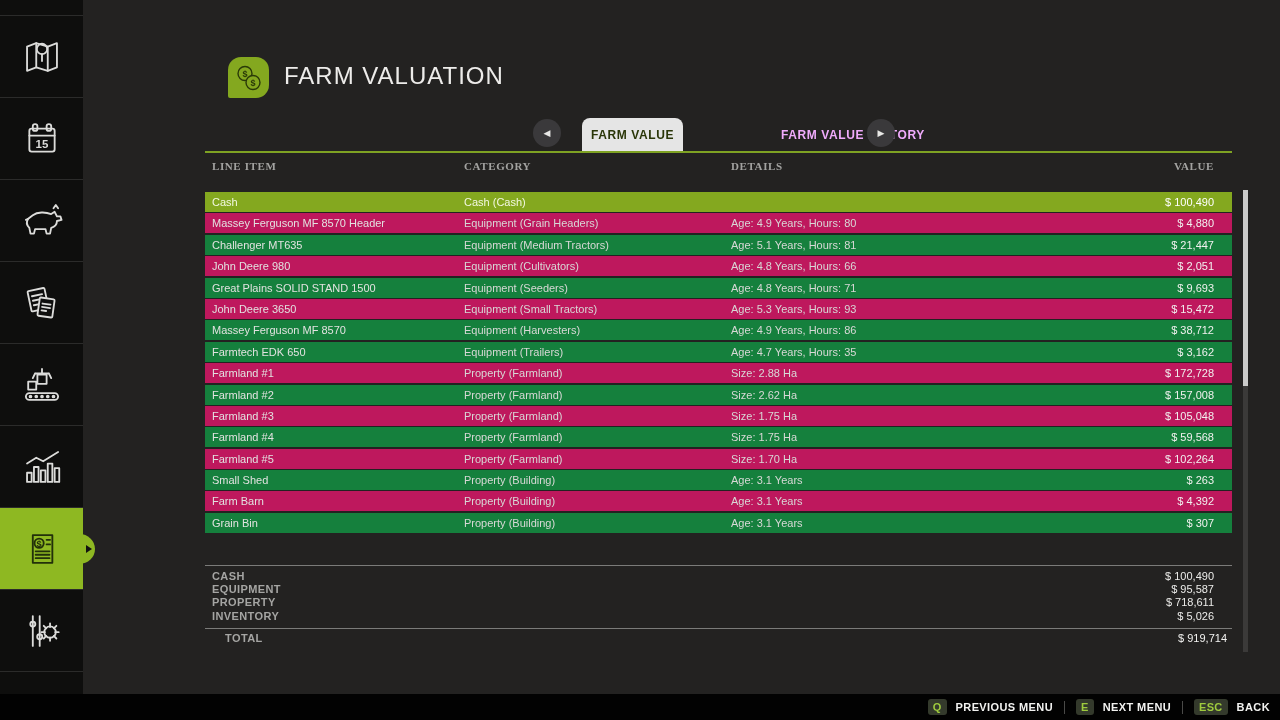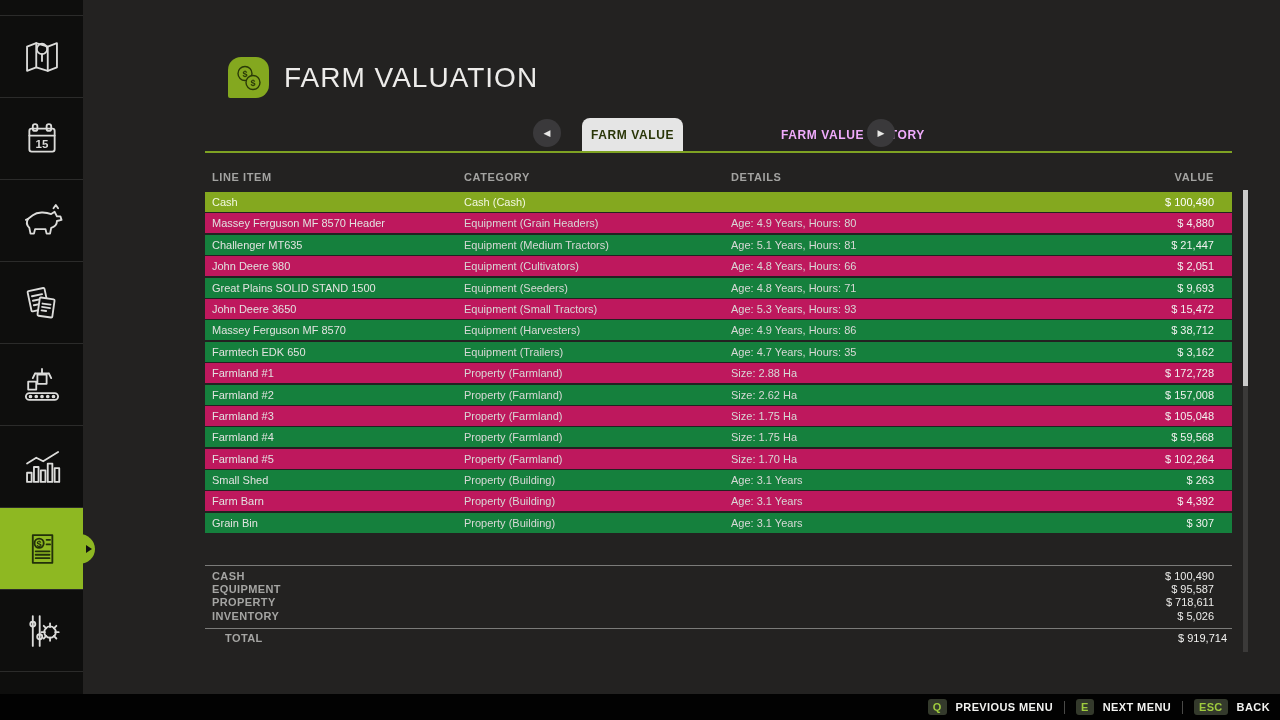--- a/index.html
+++ b/index.html
@@ -37,21 +37,21 @@
   
   .content { position:absolute; left:83px; top:0; width:1197px; height:694px; }
   .app-icon {
     position:absolute; left:145px; top:57px; width:41px; height:41px;
     background:#84a81f; border-radius:13px 13px 13px 2px;
     display:flex; align-items:center; justify-content:center;
   }
   .app-icon svg { width:30px; height:30px; stroke:#2a3a08; fill:none; stroke-width:1.4; }
   .app-icon svg text { fill:#2a3a08; stroke:none; font-weight:bold; font-family:"Liberation Sans",sans-serif; }
   .page-title {
-    position:absolute; left:201px; top:62px; font-size:28px; font-weight:400;
+    position:absolute; left:201px; top:62px; font-size:24px; font-weight:400;
     color:#edecea; letter-spacing:1px;
   }
   
   .tab-arrow {
     position:absolute; width:28px; height:28px; border-radius:50%;
     background:#3a393b; border:none; color:#e8e8e6; font-size:9px;
     display:flex; align-items:center; justify-content:center; cursor:pointer;
   }
   .tab-arrow.prev { left:450px; top:119px; }
   .tab-arrow.next { left:784px; top:119px; }
@@ -60,23 +60,23 @@
     font-size:12px; font-weight:bold; letter-spacing:0.6px; cursor:pointer;
   }
   .tab.active {
     left:499px; width:101px; justify-content:center;
     background:#e5e5e5; color:#2a3608; border-radius:8px 8px 0 0;
   }
   .tab.inactive { left:654px; color:#f0abfc;margin-left:44px; }
   .green-rule { position:absolute; left:122px; top:151px; width:1027px; height:2px; background:#7ea223; }
   
   .thead {
-    position:absolute; left:122px; top:169px; width:1027px; height:16px;
+    position:absolute; left:122px; top:158px; width:1027px; height:16px;
     display:grid; grid-template-columns:259px 267px 292px 1fr; align-items:center;
-    font-size:11px; font-weight:bold; letter-spacing:0.6px; color:#a3a3a1;
+    font-size:11px; font-weight:bold; letter-spacing:0.6px; color:#a3a3a1;font-family:Liberation Serif, serif;
   }
   .thead .c1 { padding-left:7px; }
   .thead .c4 { text-align:right; padding-right:18px; }
   .tbody { position:absolute; left:122px; top:192px; width:1027px; }
   .row {
     display:grid; grid-template-columns:259px 267px 292px 1fr; align-items:center;
     height:20px; margin-bottom:1.4px; font-size:11px; cursor:pointer;
   }
   .row.even { background:#15803d; }
   .row.odd  { background:#be185d; }

